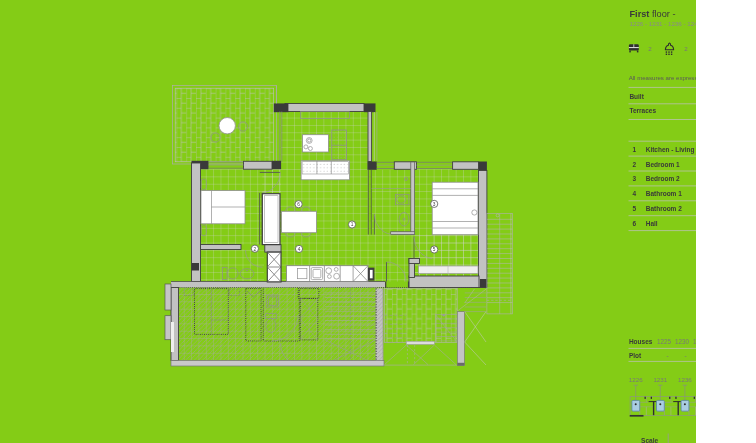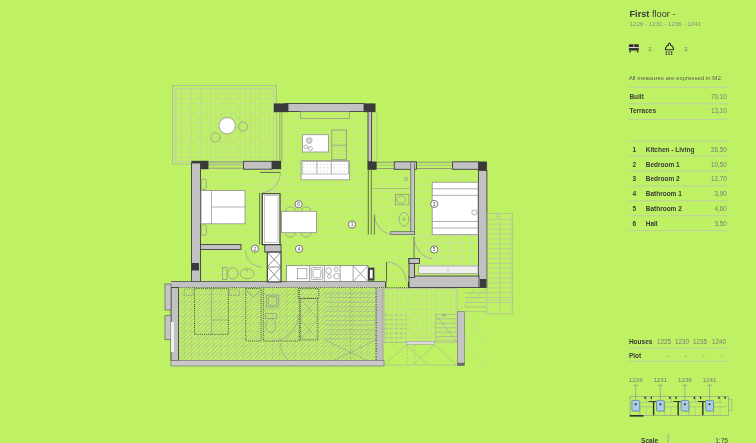--- a/index.html
+++ b/index.html
@@ -1,16 +1,16 @@
 <!DOCTYPE html>
 <html><head>
 <meta charset="utf-8">
 <style>
 html,body{margin:0;padding:0;background:#fff;}
-.page{position:relative;width:756px;height:443px;background:#bef264;overflow:hidden;
+.page{position:relative;width:696px;height:443px;background:#84cc16;overflow:hidden;
 font-family:"Liberation Sans",sans-serif;text-align:center;}
 .wd{fill:#c2c2c2;stroke:#3f3f3f;stroke-width:.9}
 .wl{fill:#c5c5c5;stroke:#5a5a5a;stroke-width:.7}
 .wk{fill:#3a3a3a;stroke:none}
 .fur{fill:#fff;stroke:#8f8f8f;stroke-width:.8}
 .fur2{fill:none;stroke:#8f8f8f;stroke-width:.7}
 .thin{stroke:#b5b5b5;stroke-width:.6;fill:none}
 .arc{stroke:#9a9a9a;stroke-width:.7;fill:none}
 .dsh{fill:none;stroke:#3f3f3f;stroke-width:1;stroke-dasharray:1 1.1}
 .dsh2{fill:none;stroke:#777;stroke-width:.7;stroke-dasharray:1.2 1.2}

